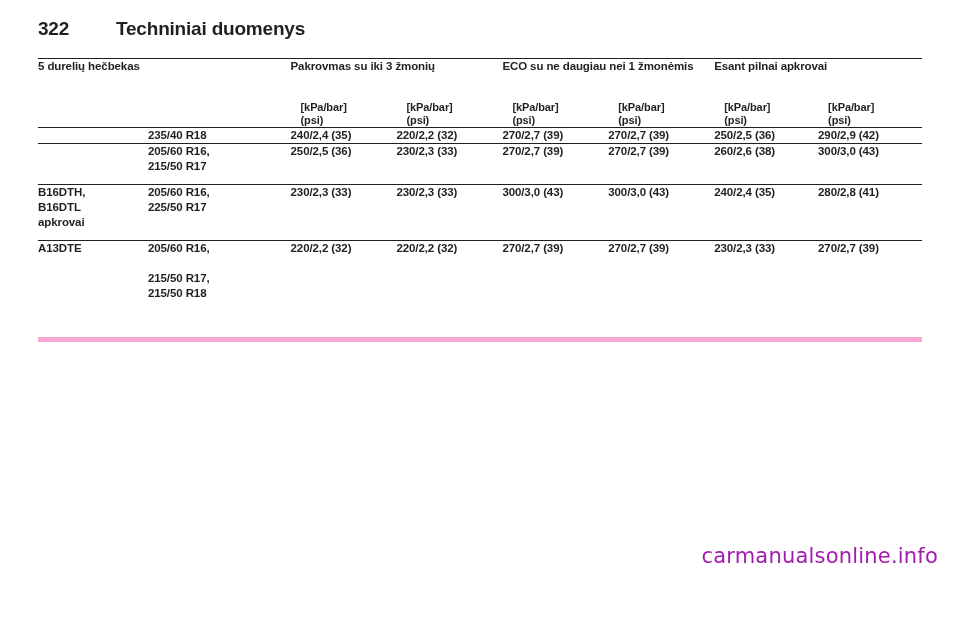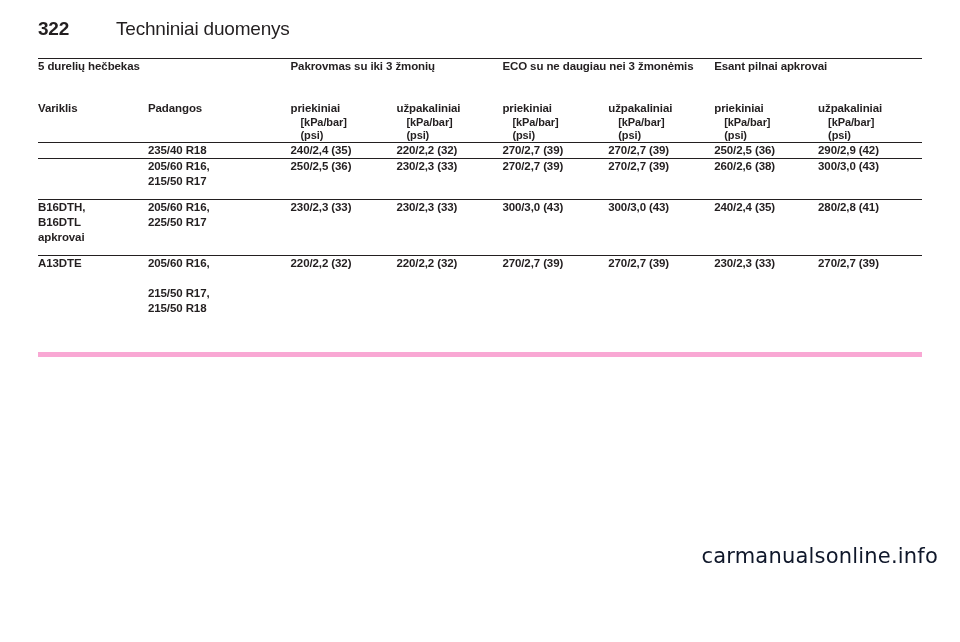--- a/index.html
+++ b/index.html
@@ -35,21 +35,21 @@
   }
   .page-number {
     font-size: 19px;
     font-weight: bold;
     letter-spacing: -0.2px;
     width: 78px;
     flex: 0 0 78px;
   }
   .page-title {
     font-size: 19px;
-    font-weight: normal;
+    font-weight: bold;
     letter-spacing: -0.2px;
   }
 
   
   .table-wrap {
     position: absolute;
     left: 38px;
     top: 58px;
     width: 884px;
   }
@@ -114,21 +114,21 @@
   .cell-lines span { display: block; }
 
   .gap-line { display: block; height: 15px; }
 
   
   .watermark {
     position: absolute;
     right: 22px;
     bottom: 8px;
     font-size: 21px;
-    color: #0f172a;
+    color: #a21caf;
     letter-spacing: 0.2px;
     font-family: "DejaVu Sans", sans-serif;
   }
 </style>
 </head>
 <body>
 
 <div class="page">
 
   <div class="page-header">
@@ -146,34 +146,24 @@
         <col class="c-pv">
         <col class="c-pv">
         <col class="c-pv-l">
         <col class="c-pv-l">
       </colgroup>
       <tbody>
 
         <tr class="rule-top hdr-group">
           <td colspan="2">5 durelių hečbekas</td>
           <td colspan="2">Pakrovmas su iki 3 žmonių</td>
-          <td colspan="2">ECO su ne daugiau nei 3 žmonėmis</td>
+          <td colspan="2">ECO su ne daugiau nei 1 žmonėmis</td>
           <td colspan="2">Esant pilnai apkrovai</td>
         </tr>
 
-        <tr class="hdr-sub">
-          <td>Variklis</td>
-          <td>Padangos</td>
-          <td>priekiniai</td>
-          <td>užpakaliniai</td>
-          <td>priekiniai</td>
-          <td>užpakaliniai</td>
-          <td>priekiniai</td>
-          <td>užpakaliniai</td>
-        </tr>
 
         <tr class="hdr-units">
           <td></td>
           <td></td>
           <td>
             <span class="units">[kPa/bar]</span>
             <span class="units">(psi)</span>
           </td>
           <td>
             <span class="units">[kPa/bar]</span>

